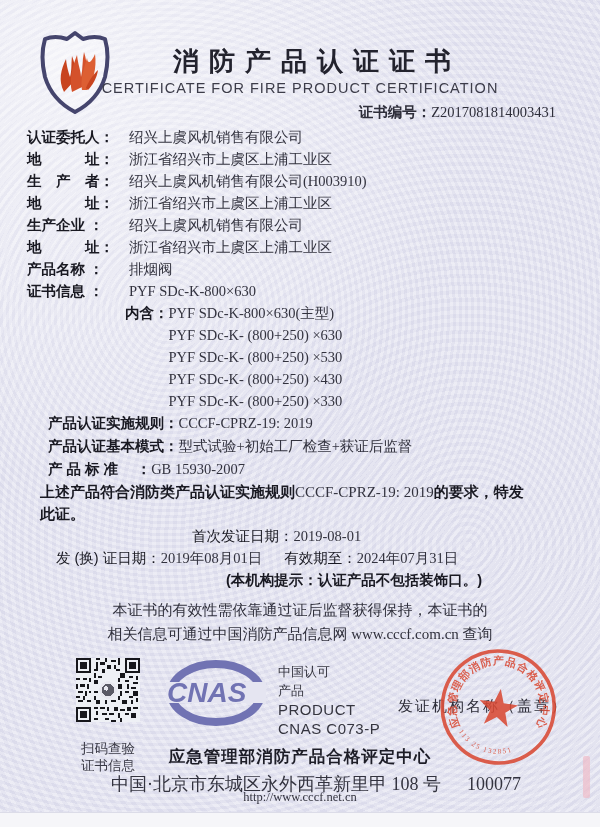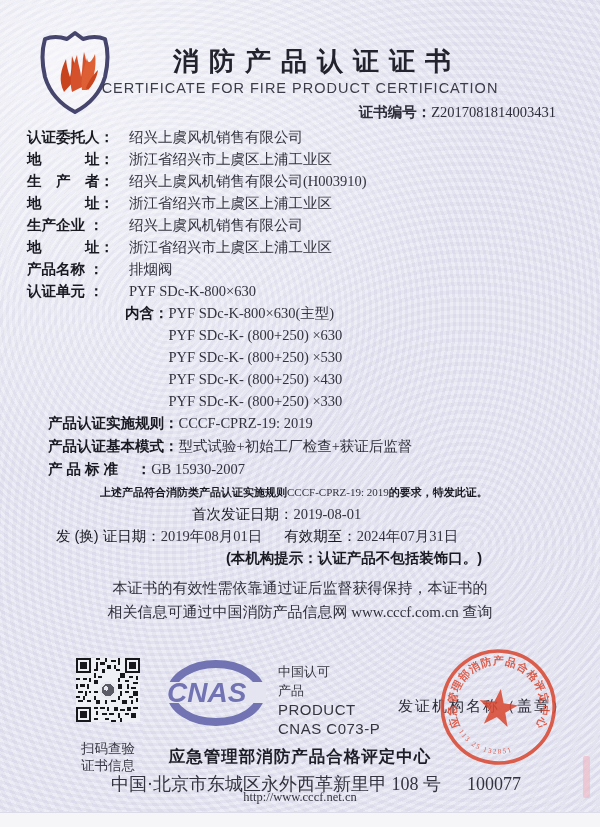--- a/index.html
+++ b/index.html
@@ -24,21 +24,21 @@
   .frow{display:flex;line-height:22px;font-size:14.5px;padding-left:27px;}
   .frow .k{font-family:"Liberation Sans",sans-serif;font-weight:700;color:#191922;
     white-space:pre;min-width:102px;}
   .frow .v{color:#32323e;white-space:pre;}
   .contains{display:flex;line-height:22px;font-size:14.5px;padding-left:125px;}
   .contains .k{font-family:"Liberation Sans",sans-serif;font-weight:700;color:#191922;white-space:pre;}
   .contains .items div{color:#32323e;white-space:pre;}
   .arow{display:flex;line-height:23px;font-size:14.5px;padding-left:48px;}
   .arow .k{font-family:"Liberation Sans",sans-serif;font-weight:700;color:#191922;white-space:pre;}
   .arow .v{color:#32323e;white-space:pre;}
-  .statement{padding-left:100px;width:492px;font-size:11px;line-height:22px;}
+  .statement{padding-left:40px;width:492px;font-size:15px;line-height:22px;}
   .statement .b{font-family:"Liberation Sans",sans-serif;font-weight:700;color:#191922;}
   .statement .c{color:#32323e;}
   .drow{display:flex;line-height:22px;font-size:14.5px;}
   .drow .k{font-family:"Liberation Sans",sans-serif;font-weight:400;color:#191922;white-space:pre;}
   .drow .v{color:#32323e;white-space:pre;}
   .first{padding-left:192px;}
   .issue{padding-left:56px;}
   .gap{width:22px;}
   .note{padding-left:178px;line-height:22px;font-size:14.5px;
     font-family:"Liberation Sans",sans-serif;font-weight:700;color:#191922;margin-left:48px;}
@@ -109,21 +109,21 @@
     </div>
     <div class="frow">
       <span class="k">地　　　址：</span>
       <span class="v">浙江省绍兴市上虞区上浦工业区</span>
     </div>
     <div class="frow">
       <span class="k">产品名称 ：</span>
       <span class="v">排烟阀</span>
     </div>
     <div class="frow">
-      <span class="k">认证单元 ：</span>
+      <span class="k">证书信息 ：</span>
       <span class="v">PYF SDc-K-800×630</span>
     </div>
 
     <div class="contains">
       <span class="k">内含：</span>
       <div class="items">
         <div>PYF SDc-K-800×630(主型)</div>
         <div>PYF SDc-K- (800+250) ×630</div>
         <div>PYF SDc-K- (800+250) ×530</div>
         <div>PYF SDc-K- (800+250) ×430</div>

